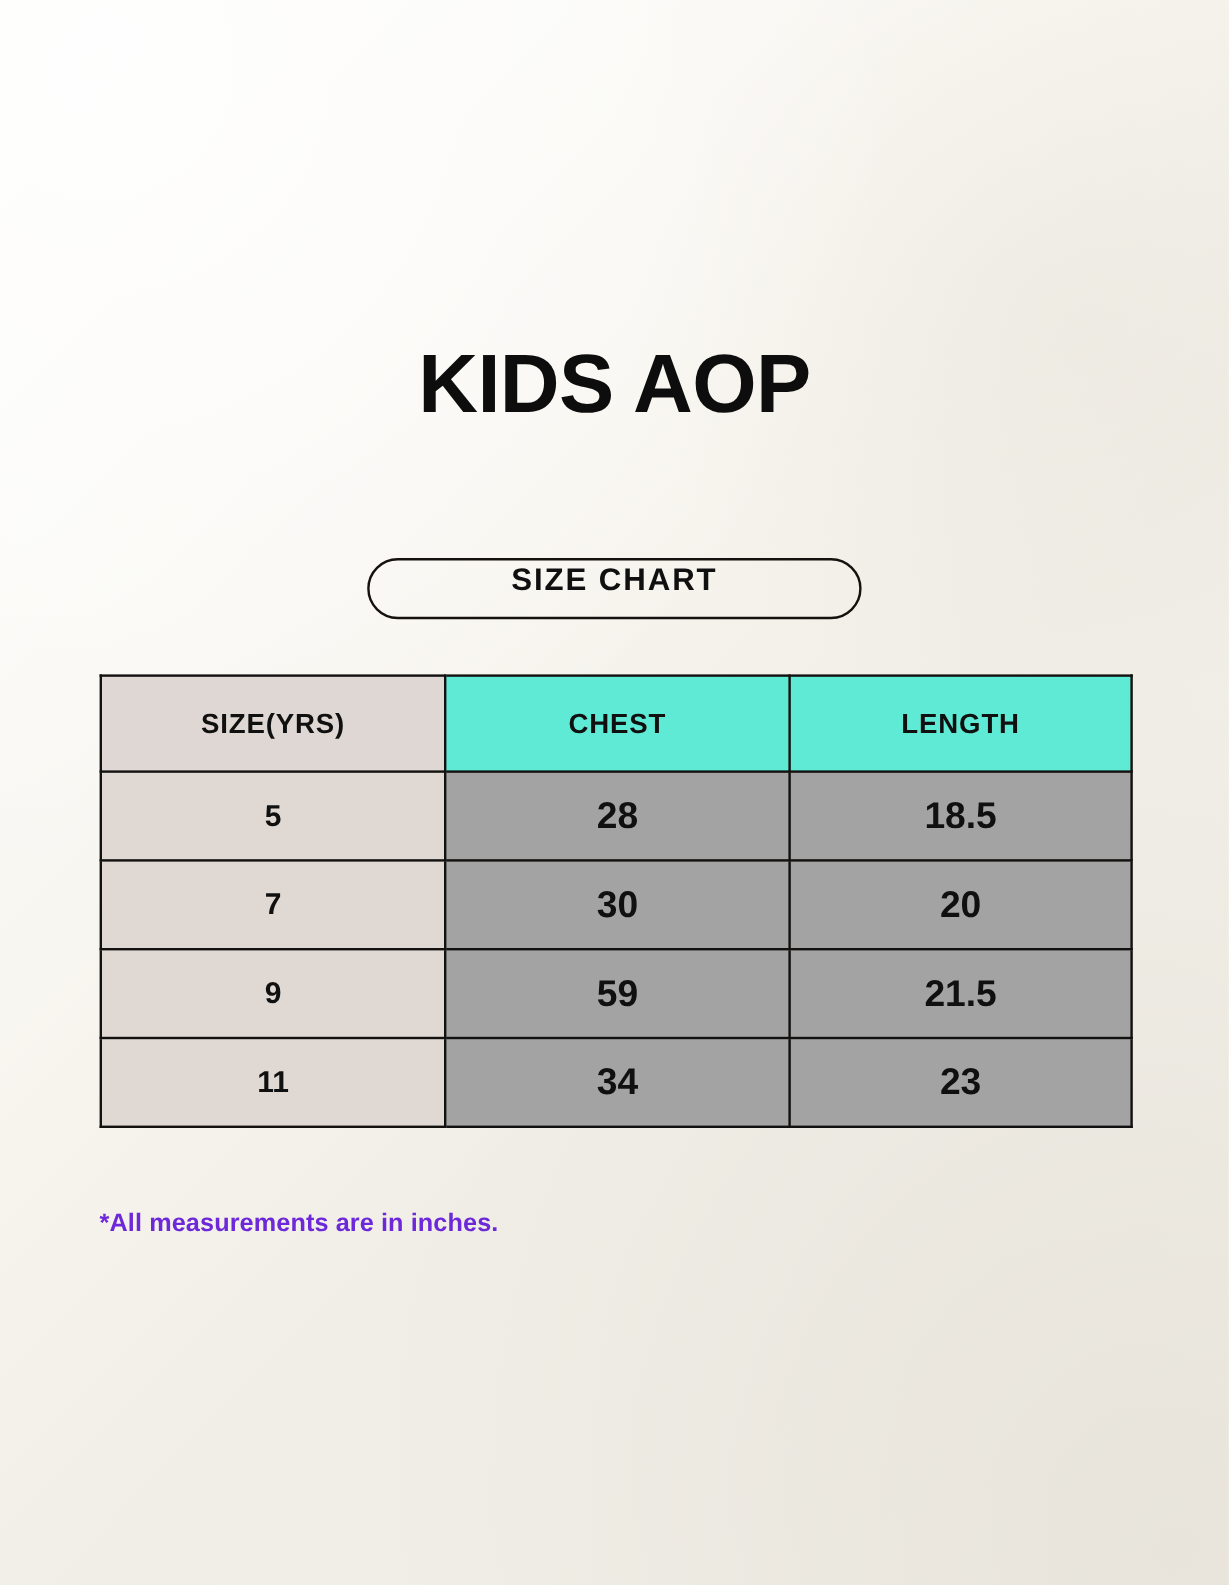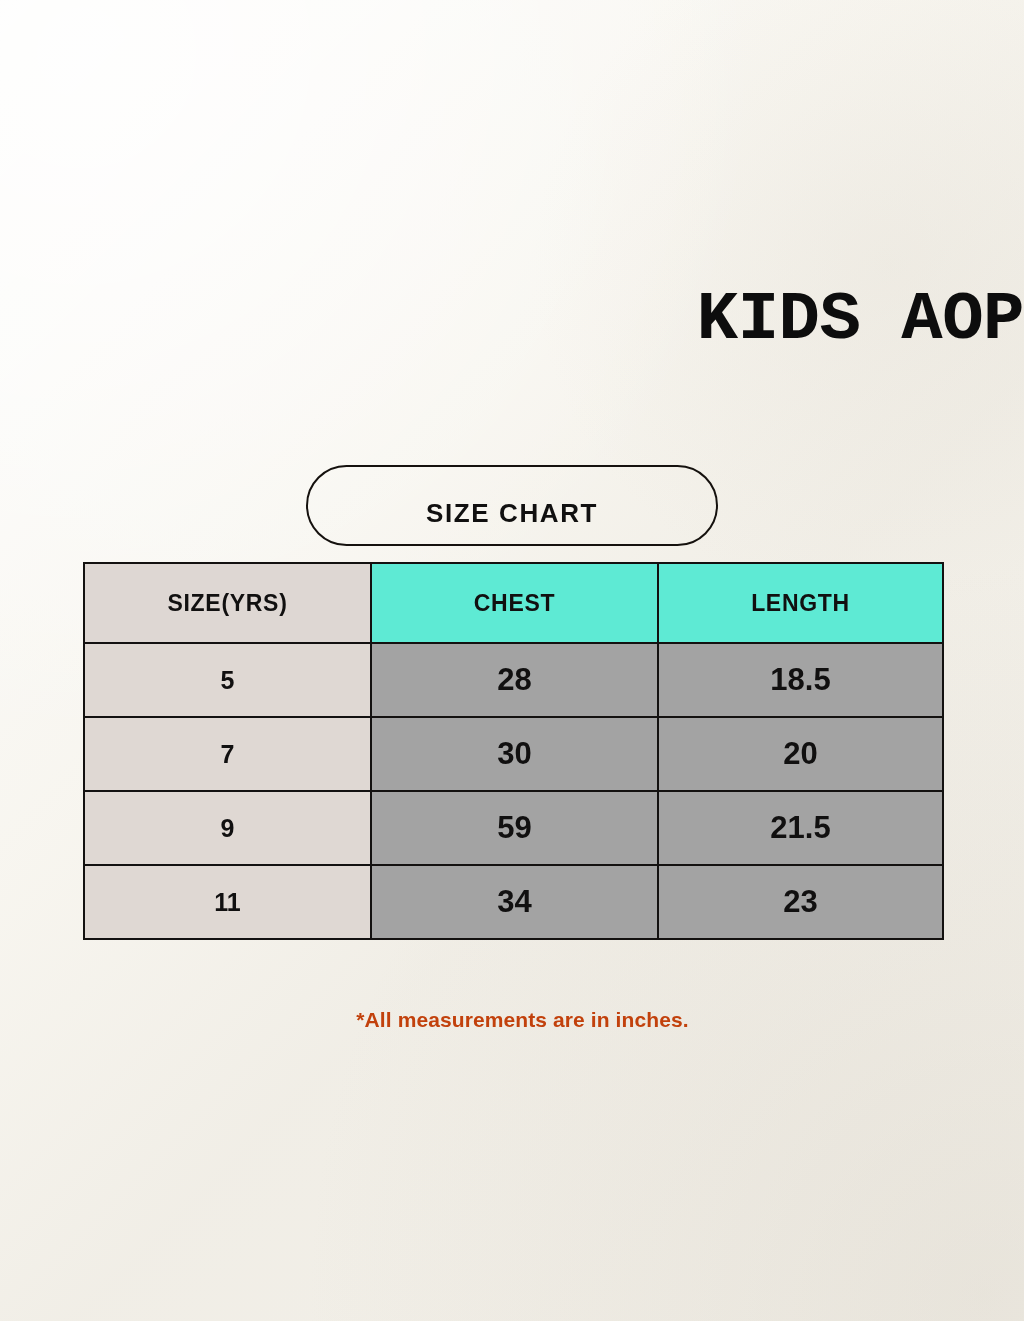--- a/index.html
+++ b/index.html
@@ -57,22 +57,21 @@
     position: absolute;
     inset: 0;
   }
 
   
   #title-block {
     position: absolute;
     left: 0;
     right: 0;
     top: 287px;
-    text-align: right;
-    font-family: Liberation Mono, monospace;
+    text-align: center;
   }
   .title-line {
     display: block;
     font-size: 69px;
     line-height: 66px;
     font-weight: 700;
     letter-spacing: -0.5px;
     color: #0D0D0D;
     white-space: nowrap;
   }
@@ -82,21 +81,21 @@
     position: absolute;
     left: 0;
     right: 0;
     top: 465px;
     text-align: center;
   }
   #badge {
     display: inline-block;
     box-sizing: border-box;
     min-width: 412px;
-    padding: 31px 40px 15px;
+    padding: 1px 40px 15px;
     border: 2px solid #15110E;
     border-radius: 999px;
     background: transparent;
     font-size: 26px;
     font-weight: 700;
     letter-spacing: 1.6px;
     color: #111010;
   }
 
   
@@ -141,28 +140,28 @@
   }
   td.cell-meas {
     background: #a3a3a3;
     font-size: 31px;
     font-weight: 700;
   }
 
   
   #footnote {
     position: absolute;
-    left: 93px;
+    left: 83px;
     width: 859px;
     top: 1008px;
-    text-align: center;
+    text-align: left;
     font-size: 21px;
     font-weight: 600;
     letter-spacing: 0.1px;
-    color: #c2410c;
+    color: #6d28d9;
   }
 </style>
 </head>
 <body>
 
 <div id="bg-base"></div>
 <div id="bg-sheen"></div>
 <div id="bg-soft-blob"></div>
 <div id="bg-corner-shadow"></div>
 

